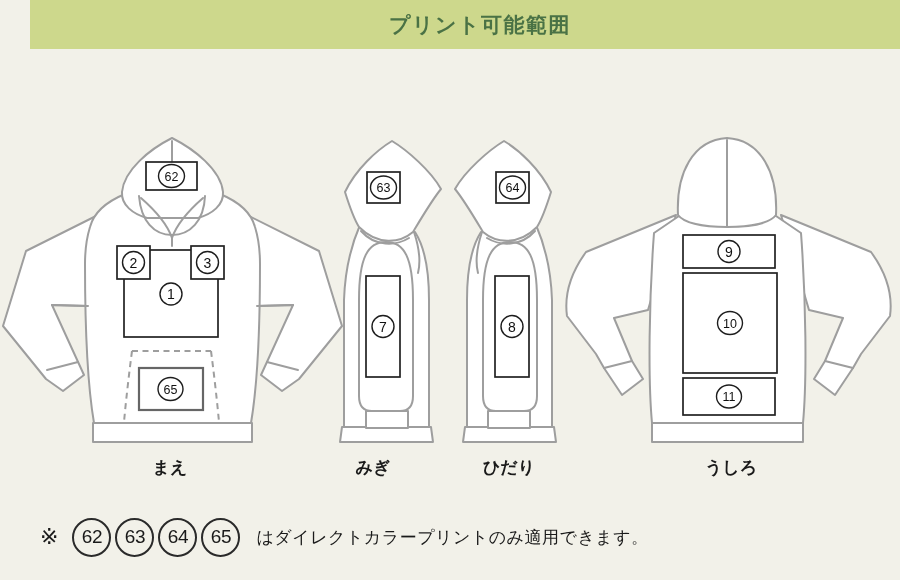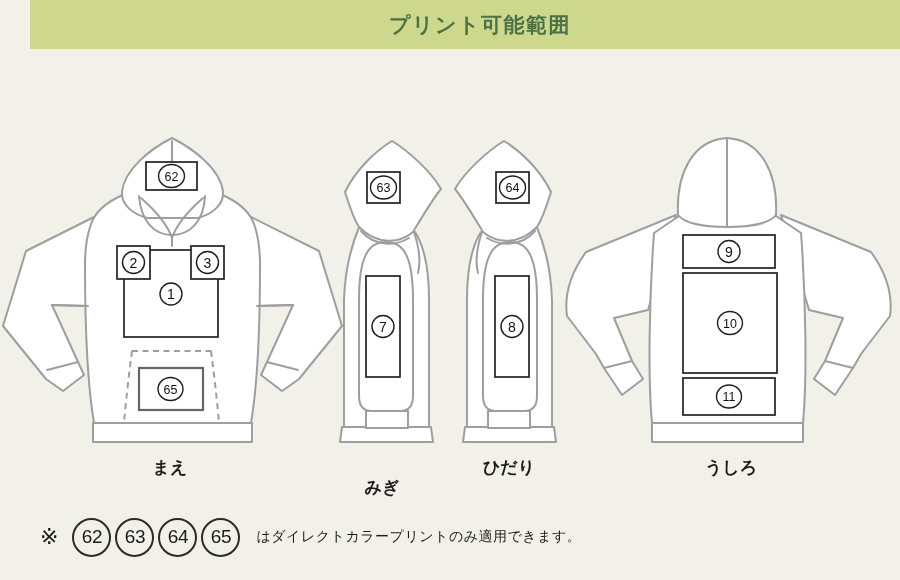--- a/index.html
+++ b/index.html
@@ -31,21 +31,21 @@
   .footnote{
     position:absolute;left:40px;top:514px;height:46px;
     display:flex;align-items:center;color:#1a1a1a;
   }
   .fn-marker{font-size:22px;margin-right:14px;}
   .fn-circle{
     width:39px;height:39px;box-sizing:border-box;border:2.5px solid #2a2a2a;
     border-radius:50%;display:flex;align-items:center;justify-content:center;
     font-size:19px;letter-spacing:-0.5px;margin-right:4px;color:#1a1a1a;
   }
-  .fn-text{font-size:14px;margin-left:12px;letter-spacing:0.5px;}
+  .fn-text{font-size:17px;margin-left:12px;letter-spacing:0.5px;}
 </style>
 </head>
 <body>
 
 <div class="page">
 
   <div class="header">
     <div class="title">プリント可能範囲</div>
   </div>
 
@@ -149,21 +149,21 @@
       <rect class="parea" x="683" y="273" width="94" height="100"></rect>
       <ellipse class="num-ring" cx="730" cy="323" rx="12.5" ry="11.5"></ellipse>
       <text class="num-txt sm" x="730" y="327.5">10</text>
       <rect class="parea" x="683" y="378" width="92" height="37"></rect>
       <ellipse class="num-ring" cx="729" cy="396.5" rx="12.5" ry="11.5"></ellipse>
       <text class="num-txt sm" x="729" y="401">11</text>
     </g>
   </svg>
 
   <div class="view-label" style="left:170px;">まえ</div>
-  <div class="view-label" style="left:382px;margin-top:20px;">みぎ</div>
+  <div class="view-label" style="left:373px;">みぎ</div>
   <div class="view-label" style="left:509px;font-family:Liberation Mono, monospace;">ひだり</div>
   <div class="view-label" style="left:731px;text-align:center;">うしろ</div>
 
   <div class="footnote">
     <span class="fn-marker">※</span>
     <span class="fn-circle">62</span>
     <span class="fn-circle">63</span>
     <span class="fn-circle">64</span>
     <span class="fn-circle">65</span>
     <span class="fn-text">はダイレクトカラープリントのみ適用できます。</span>

